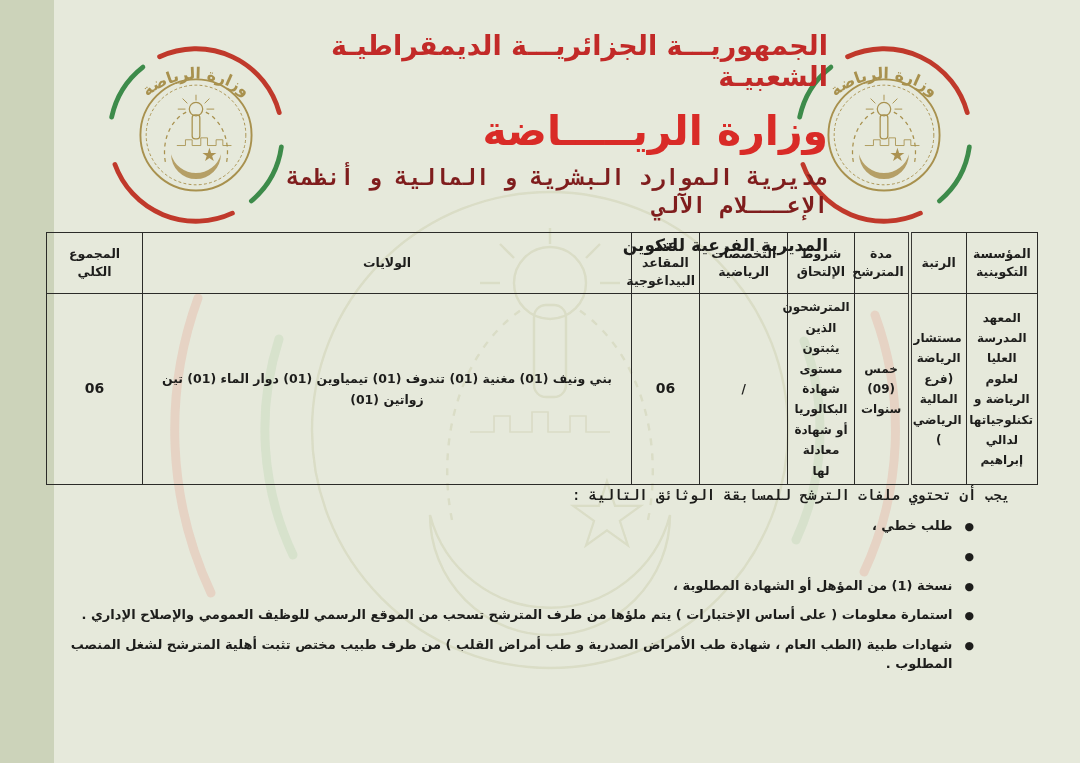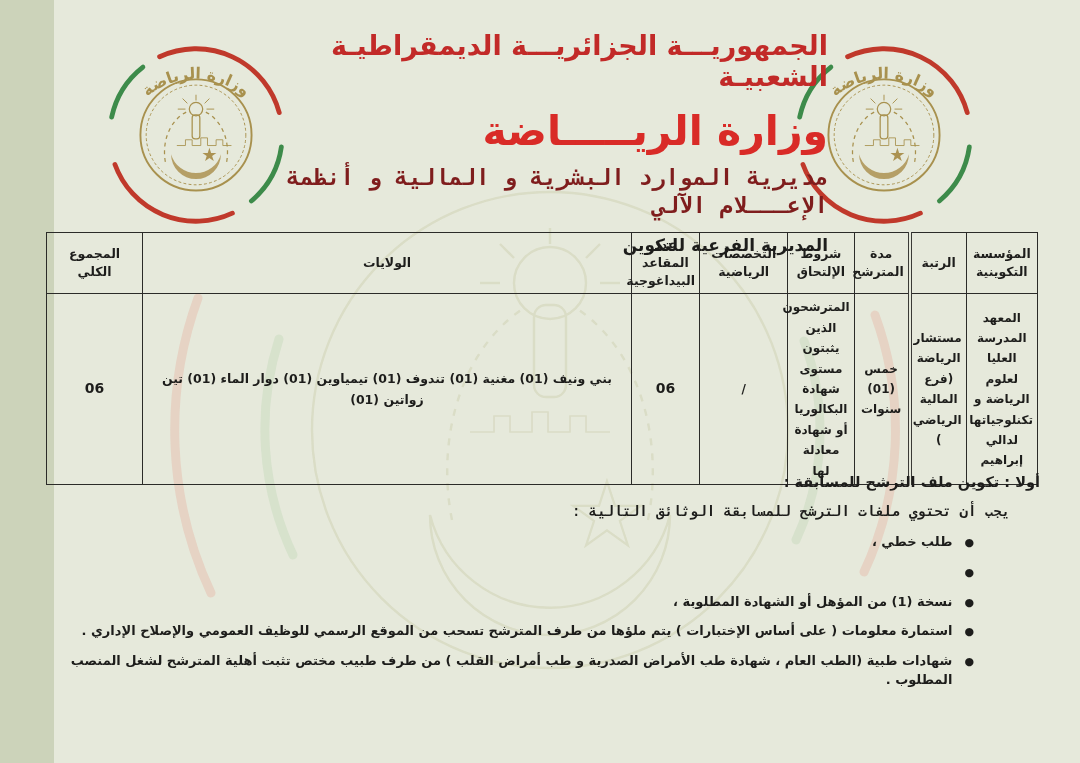--- a/index.html
+++ b/index.html
@@ -160,33 +160,32 @@
           <th>التخصصات الرياضية</th>
           <th>عدد المقاعد البيداغوجية</th>
           <th>الولايات</th>
           <th>المجموع الكلي</th>
         </tr>
       </thead>
       <tbody>
         <tr>
           <td>المعهد المدرسة العليا لعلوم الرياضة و تكنلوجياتها لدالي إبراهيم</td>
           <td class="dbl">مستشار الرياضة (فرع المالية الرياضي )</td>
-          <td>خمس (01) سنوات</td>
+          <td>خمس (09) سنوات</td>
           <td>المترشحون الذين يثبتون مستوى شهادة البكالوريا أو شهادة معادلة لها</td>
           <td>/</td>
           <td class="cell-seats">06</td>
           <td class="cell-wilayas">بني ونيف (01) مغنية (01) تندوف (01) تيمياوين (01)  دوار الماء (01)  تين زواتين (01)</td>
           <td class="cell-total">06</td>
         </tr>
       </tbody>
     </table>
   </div>
 
   <div class="reqs">
-    <div class="req-heading">أولا :  تكوين ملف الترشح للمسابقة :</div>
     <div class="req-intro">يجب أن تحتوي ملفات الترشح للمسابقة الوثائق التالية :</div>
     <ul class="req-list">
       <li>
         <span class="bullet">●</span>
         <span>طلب خطي ،</span>
       </li>
       <li>
         <span class="bullet">●</span>
       </li>
       <li>

